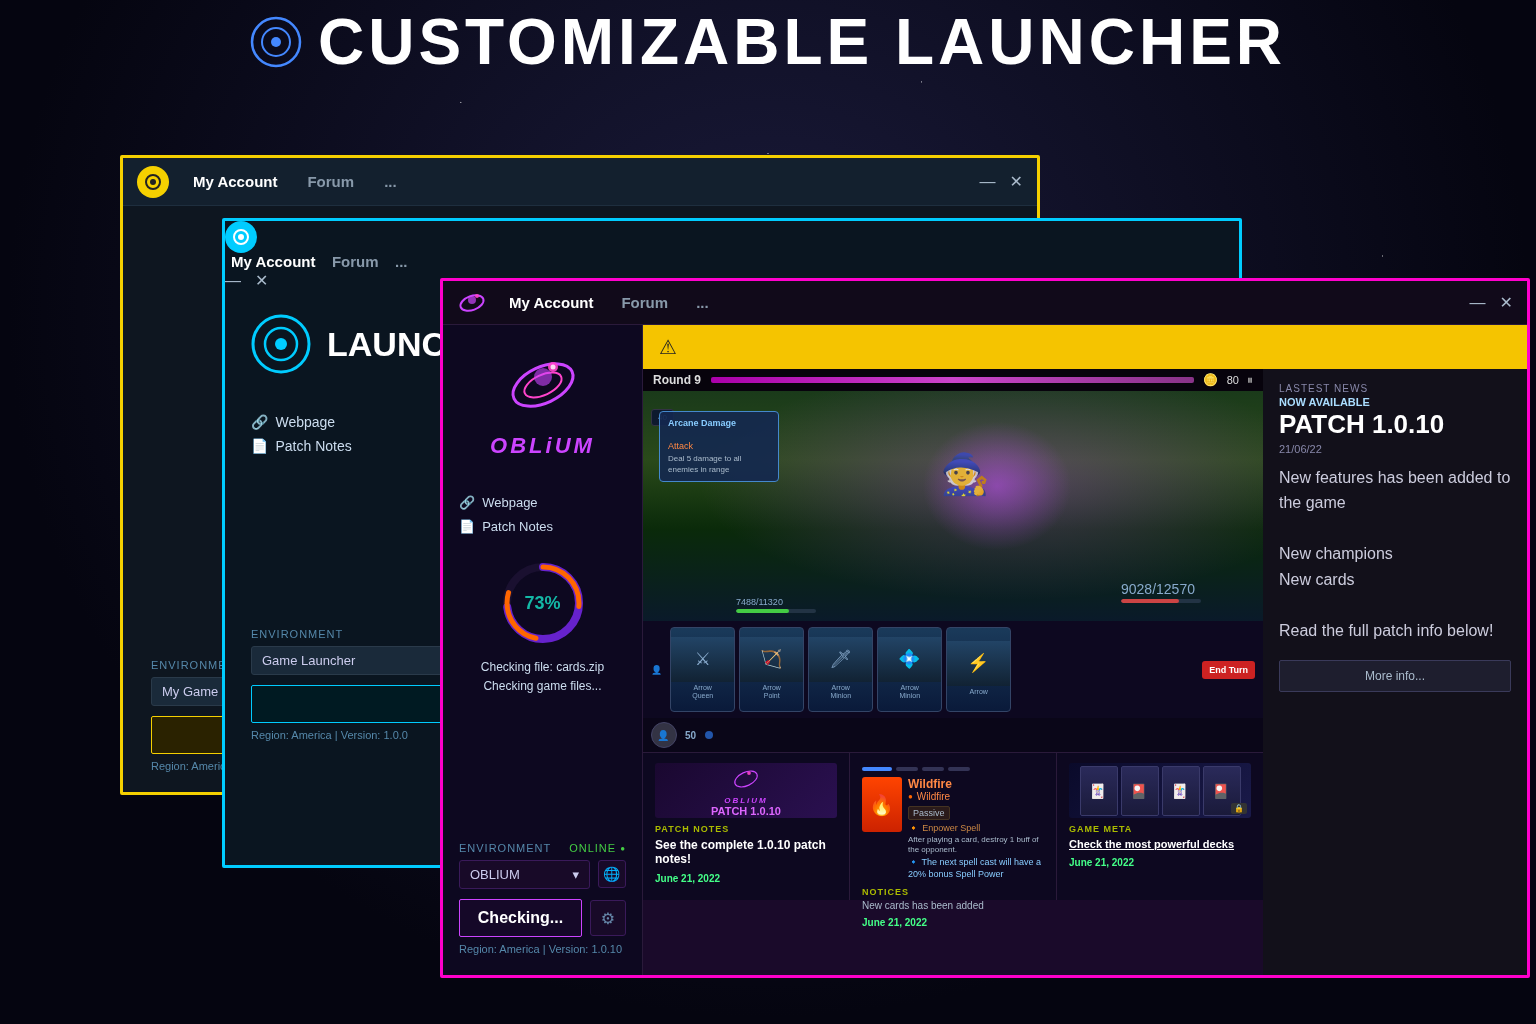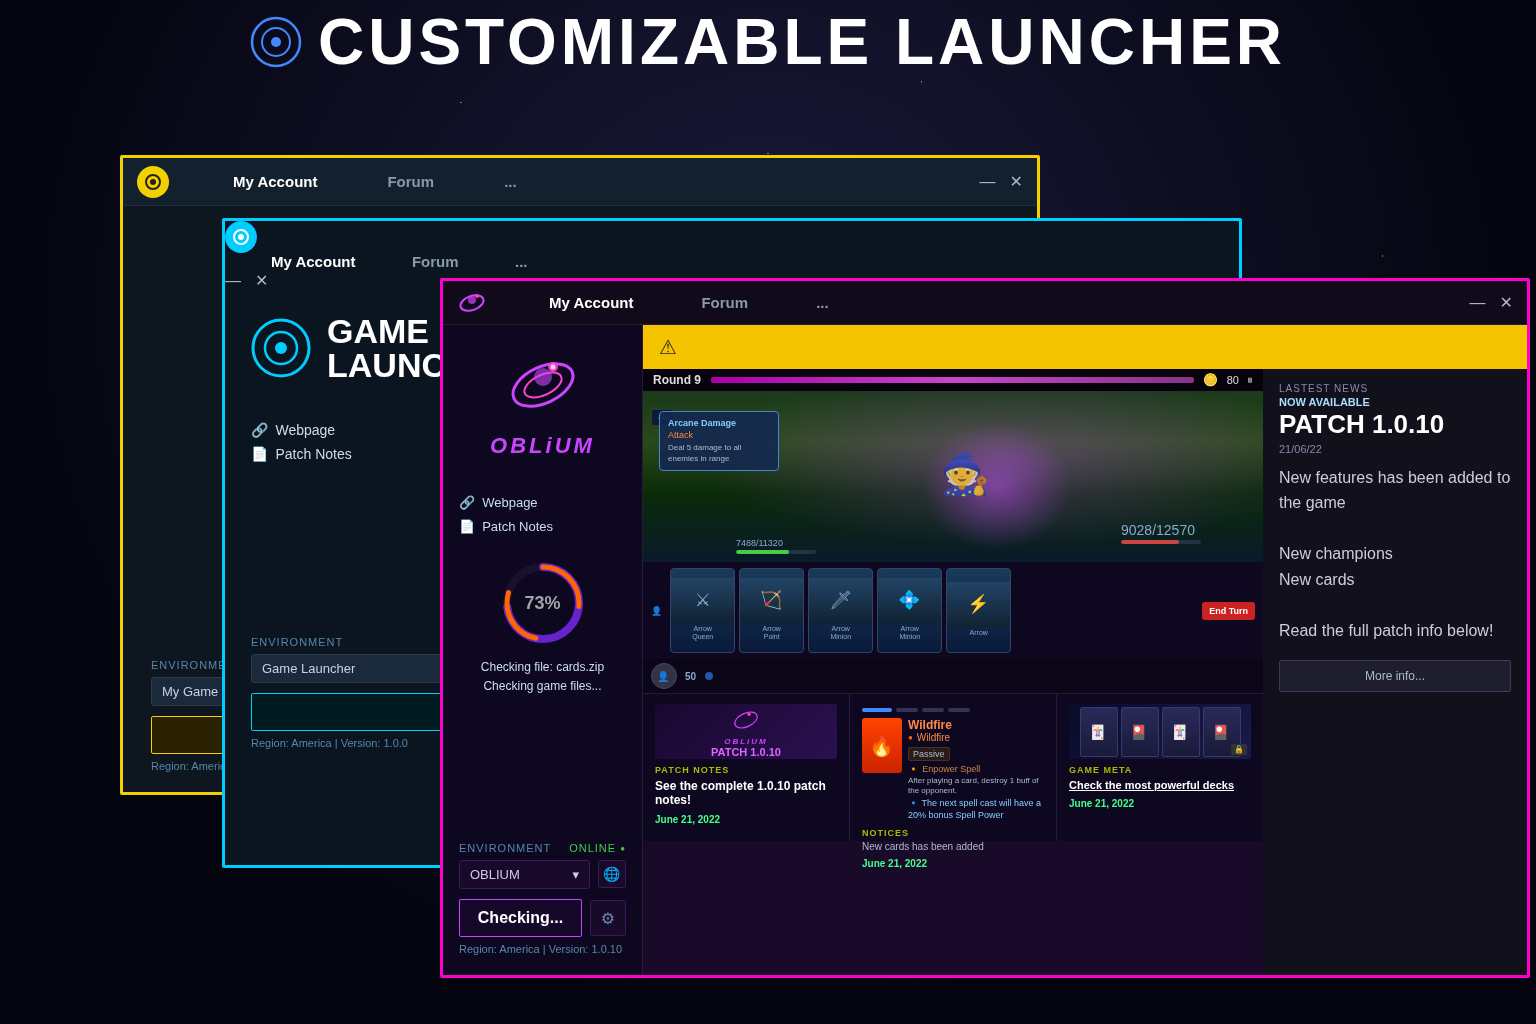--- a/index.html
+++ b/index.html
@@ -99,21 +99,20 @@
       justify-content: center;
       flex-shrink: 0;
     }
     .win-logo-circle svg { width: 18px; height: 18px; }
     .win-tab {
       color: #fff;
       font-size: 15px;
       font-weight: 600;
       cursor: pointer;
       padding: 4px 6px;
-      margin-left: 40px;
     }
     .win-tab.active { color: #fff; }
     .win-tab.inactive { color: #8899aa; }
     .win-controls {
       margin-left: auto;
       display: flex;
       gap: 14px;
       align-items: center;
     }
     .win-ctrl { color: #aabbcc; font-size: 16px; cursor: pointer; }
@@ -429,21 +428,21 @@
       font-weight: 700;
     }
     .game-header-right {
       display: flex;
       align-items: center;
       gap: 8px;
     }
     .game-coin { color: #ddd; font-size: 11px; }
     .game-screen {
       width: 100%;
-      height: 171px;
+      height: 230px;
       background: linear-gradient(180deg, #1a3a1a 0%, #2a4a1a 30%, #0a2a0a 60%, #0a1a2a 100%);
       position: relative;
       overflow: hidden;
     }
     .game-screen::before {
       content: '';
       position: absolute;
       inset: 0;
       background: radial-gradient(ellipse at 60% 40%, rgba(200, 80, 255, 0.3) 0%, transparent 60%);
     }
@@ -458,21 +457,21 @@
       width: 120px;
     }
     .card-popup-title {
       color: #88ccff;
       font-size: 9px;
       font-weight: 700;
     }
     .card-popup-action {
       color: #ff8844;
       font-size: 9px;
-      margin-top: 2px;
+      margin-top: 13px;
     }
     .card-popup-desc {
       color: #aabbcc;
       font-size: 8px;
       margin-top: 2px;
       line-height: 1.4;
     }
 
     
     .game-cards-row {
@@ -793,21 +792,21 @@
       height: 90px;
     }
     .ring-pct {
       position: absolute;
       inset: 0;
       display: flex;
       align-items: center;
       justify-content: center;
       font-size: 18px;
       font-weight: 800;
-      color: #a3a3a3;
+      color: #14b8a6;
     }
   </style>
 </head>
 <body>
 
 <div class="bg-stars"></div>
 
 <div class="page-title-area">
   <div class="title-row">
     <svg class="page-title-icon" viewBox="0 0 52 52" fill="none">
@@ -904,21 +903,20 @@
     </div>
   </div>
   <div class="win-body">
     <div class="cyan-logo">
       <svg class="cyan-logo-icon" viewBox="0 0 60 60" fill="none">
         <circle cx="30" cy="30" r="28" stroke="#00ccff" stroke-width="3" fill="none"></circle>
         <circle cx="30" cy="30" r="16" stroke="#00ccff" stroke-width="2.5" fill="none"></circle>
         <circle cx="30" cy="30" r="6" fill="#00ccff"></circle>
       </svg>
       <div>
-        <div class="cyan-logo-text">GAME</div>
         <div class="cyan-logo-text">LAUNCHER</div>
       </div>
     </div>
     <div class="yellow-links">
       <div class="yellow-link">
         <span>🔗</span>
         <span>Webpage</span>
       </div>
       <div class="yellow-link">
         <span>📄</span>

